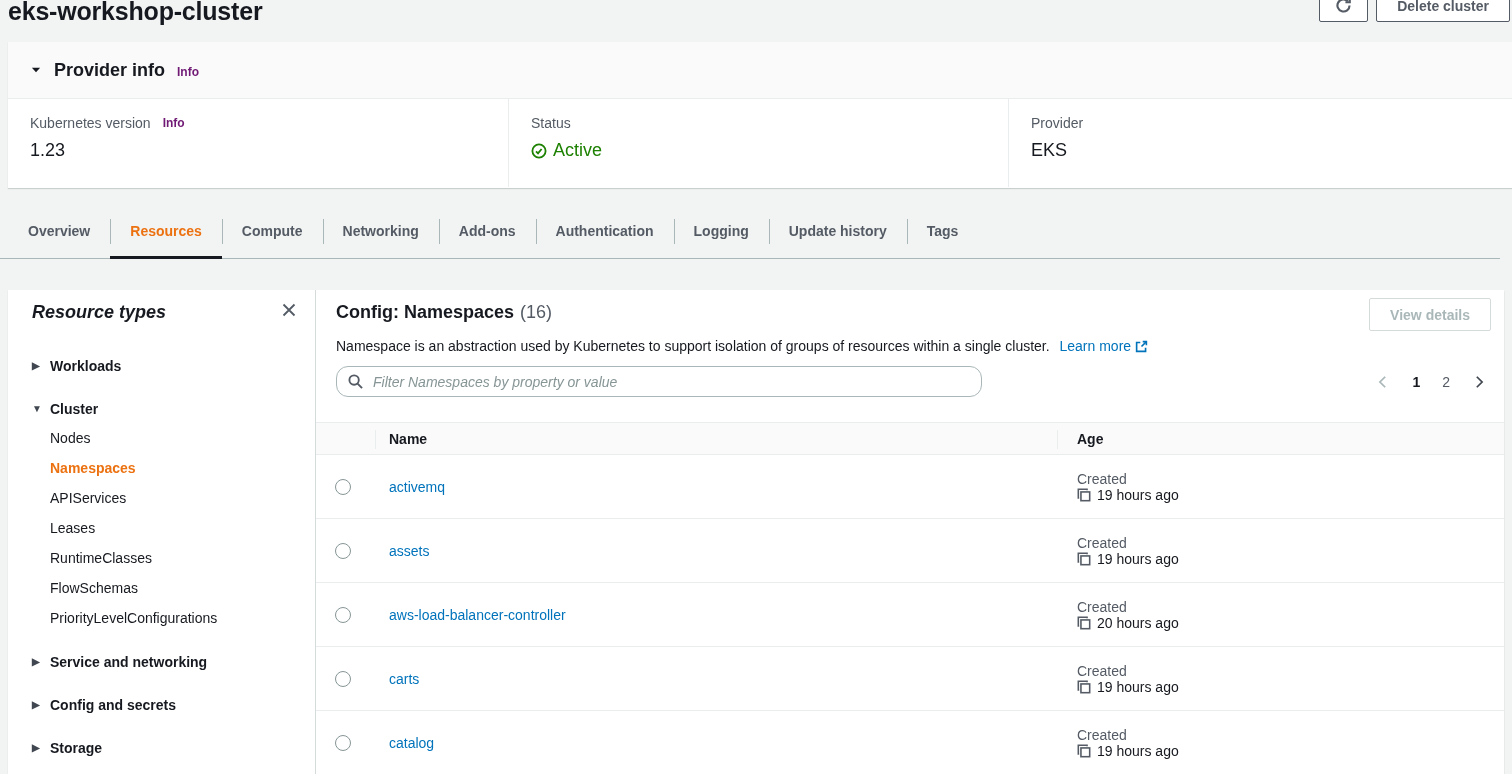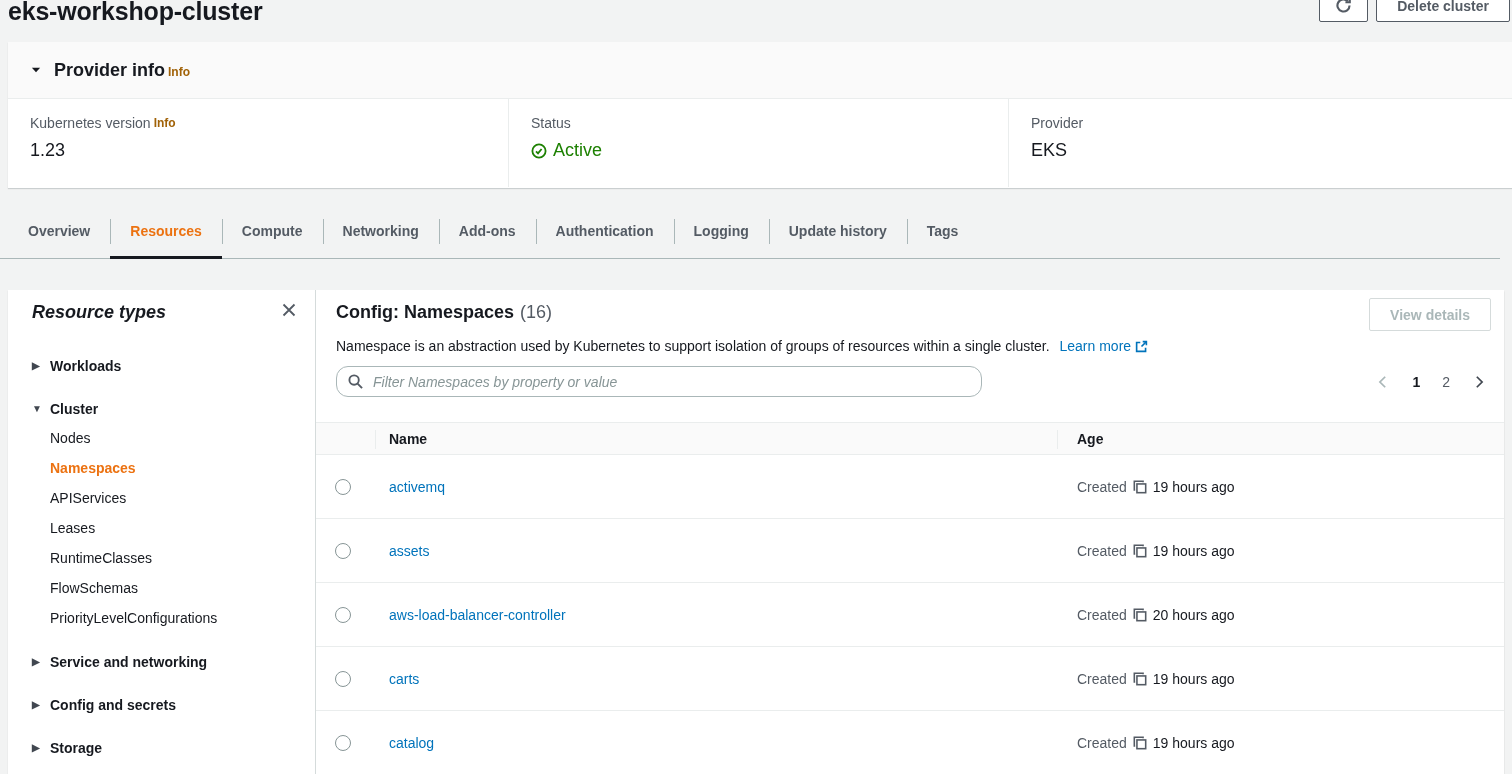--- a/index.html
+++ b/index.html
@@ -34,21 +34,21 @@
     position:absolute; top:42px; left:8px; right:0; height:146px;
     background:#fff; box-shadow:0 1px 1px rgba(0,28,36,.15), 1px 1px 1px -1px rgba(0,28,36,.1);
   }
   .info-card-header {
     height:57px; display:flex; align-items:center; padding-left:22px;
     background:#fafafa; border-bottom:1px solid #eaeded;
   }
   .caret-icon { color:#16191f; margin-right:12px; }
   .info-card-title { font-size:18px; font-weight:700; }
   .info-link {
-    color:#a16207; font-size:12px; font-weight:700; margin-left:3px;
+    color:#701a75; font-size:12px; font-weight:700; margin-left:12px;
     text-decoration:none; cursor:pointer; position:relative; top:2px;
   }
   .info-card-body { display:flex; height:88px; }
   .info-col { width:500px; padding:16px 0 0 22px; }
   .info-col + .info-col { border-left:1px solid #eaeded; }
   .info-col:last-child { width:auto; flex:1; }
   .field-label { font-size:14px; color:#545b64; display:flex; align-items:center; }
   .field-label .info-link { top:0; }
   .field-value { margin-top:9px; font-size:18px; color:#16191f; }
   .status-value { display:flex; align-items:center; gap:6px; color:#1d8102; }
@@ -133,21 +133,21 @@
   .c-age { width:447px; flex-shrink:0; padding-left:20px; position:relative; align-self:stretch; display:flex; align-items:center; }
   .thead .c-name::before, .thead .c-age::before {
     content:''; position:absolute; left:0; top:7px; height:19px; width:1px; background:#eaeded;
   }
   .trow { height:64px; display:flex; align-items:center; border-bottom:1px solid #eaeded; }
   .radio {
     width:16px; height:16px; border:1.5px solid #879596; border-radius:50%;
     margin-left:19px; background:#fff; cursor:pointer;
   }
   .ns-link { font-size:14px; color:#0073bb; text-decoration:none; cursor:pointer; }
-  .age-cell { display:flex; flex-direction:row; gap:6px; align-items:flex-start; }
+  .age-cell { display:flex; flex-direction:column; align-items:flex-start; }
   .created-label { font-size:14px; color:#545b64; }
   .age-line { display:flex; align-items:center; gap:6px; font-size:14px; color:#16191f; }
   .copy-icon { color:#545b64; cursor:pointer; }
 </style>
 </head>
 <body>
 
 <h1 class="page-title">eks-workshop-cluster</h1>
 <div class="header-actions">
   <button class="btn btn-icon">

